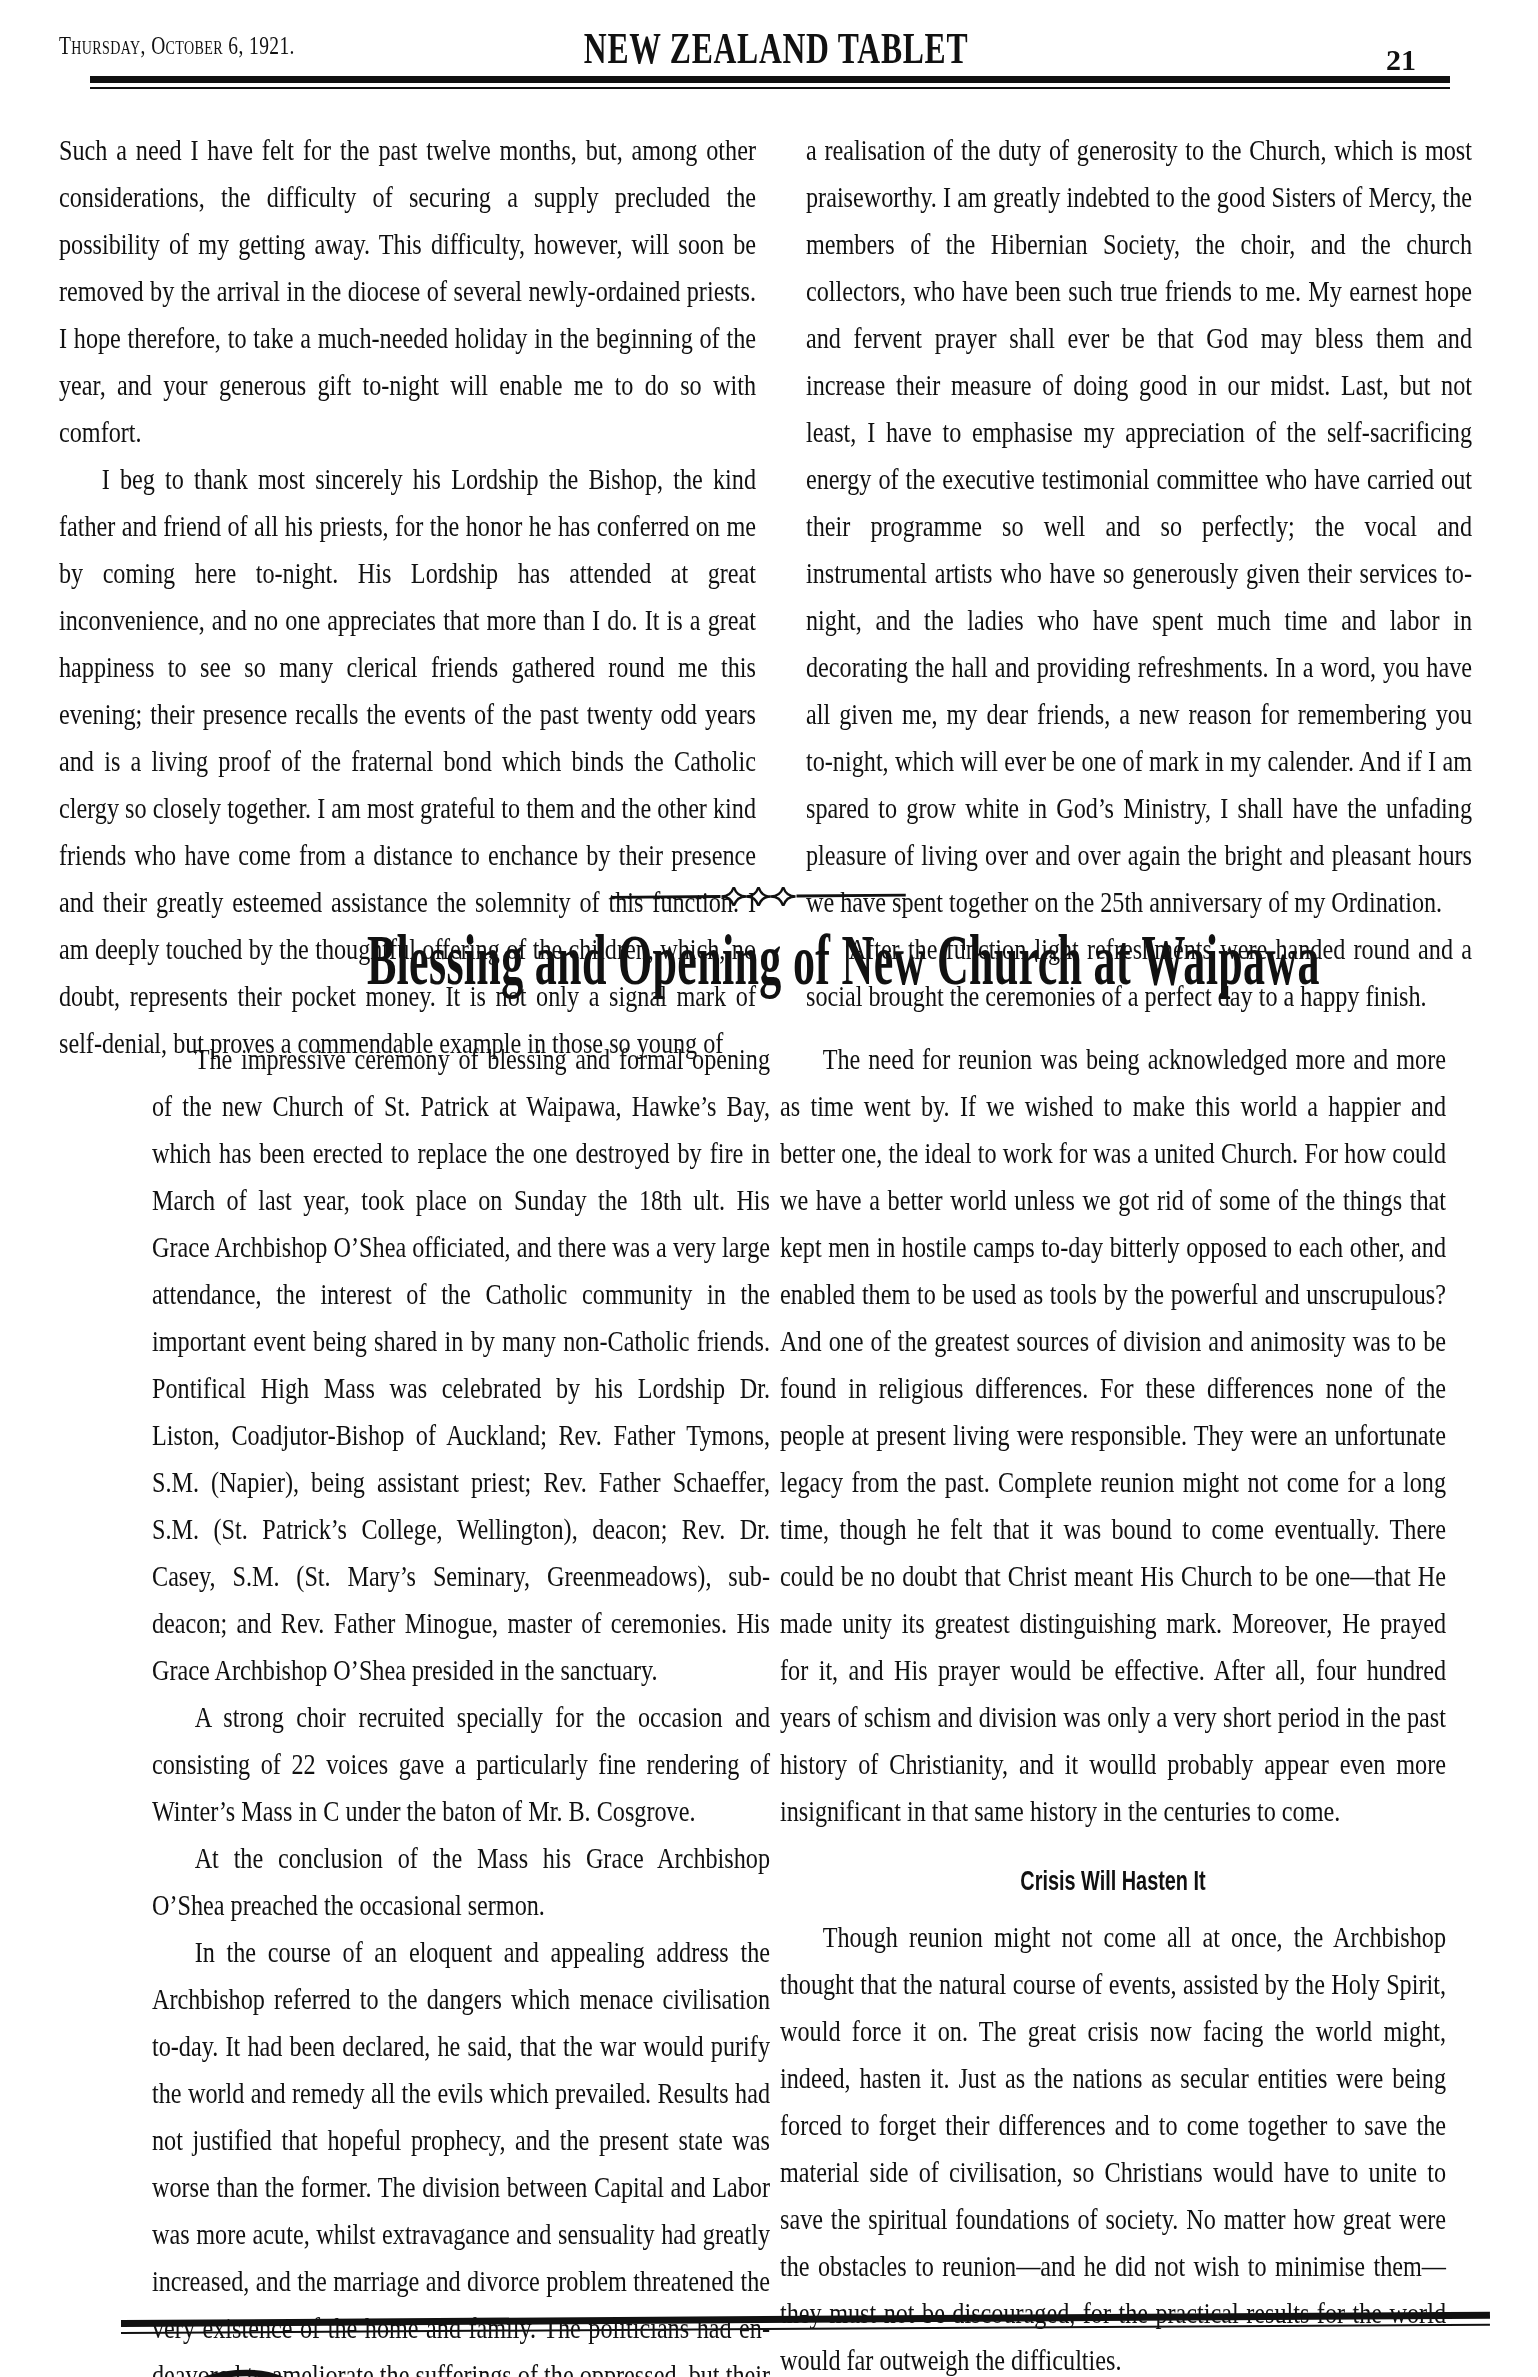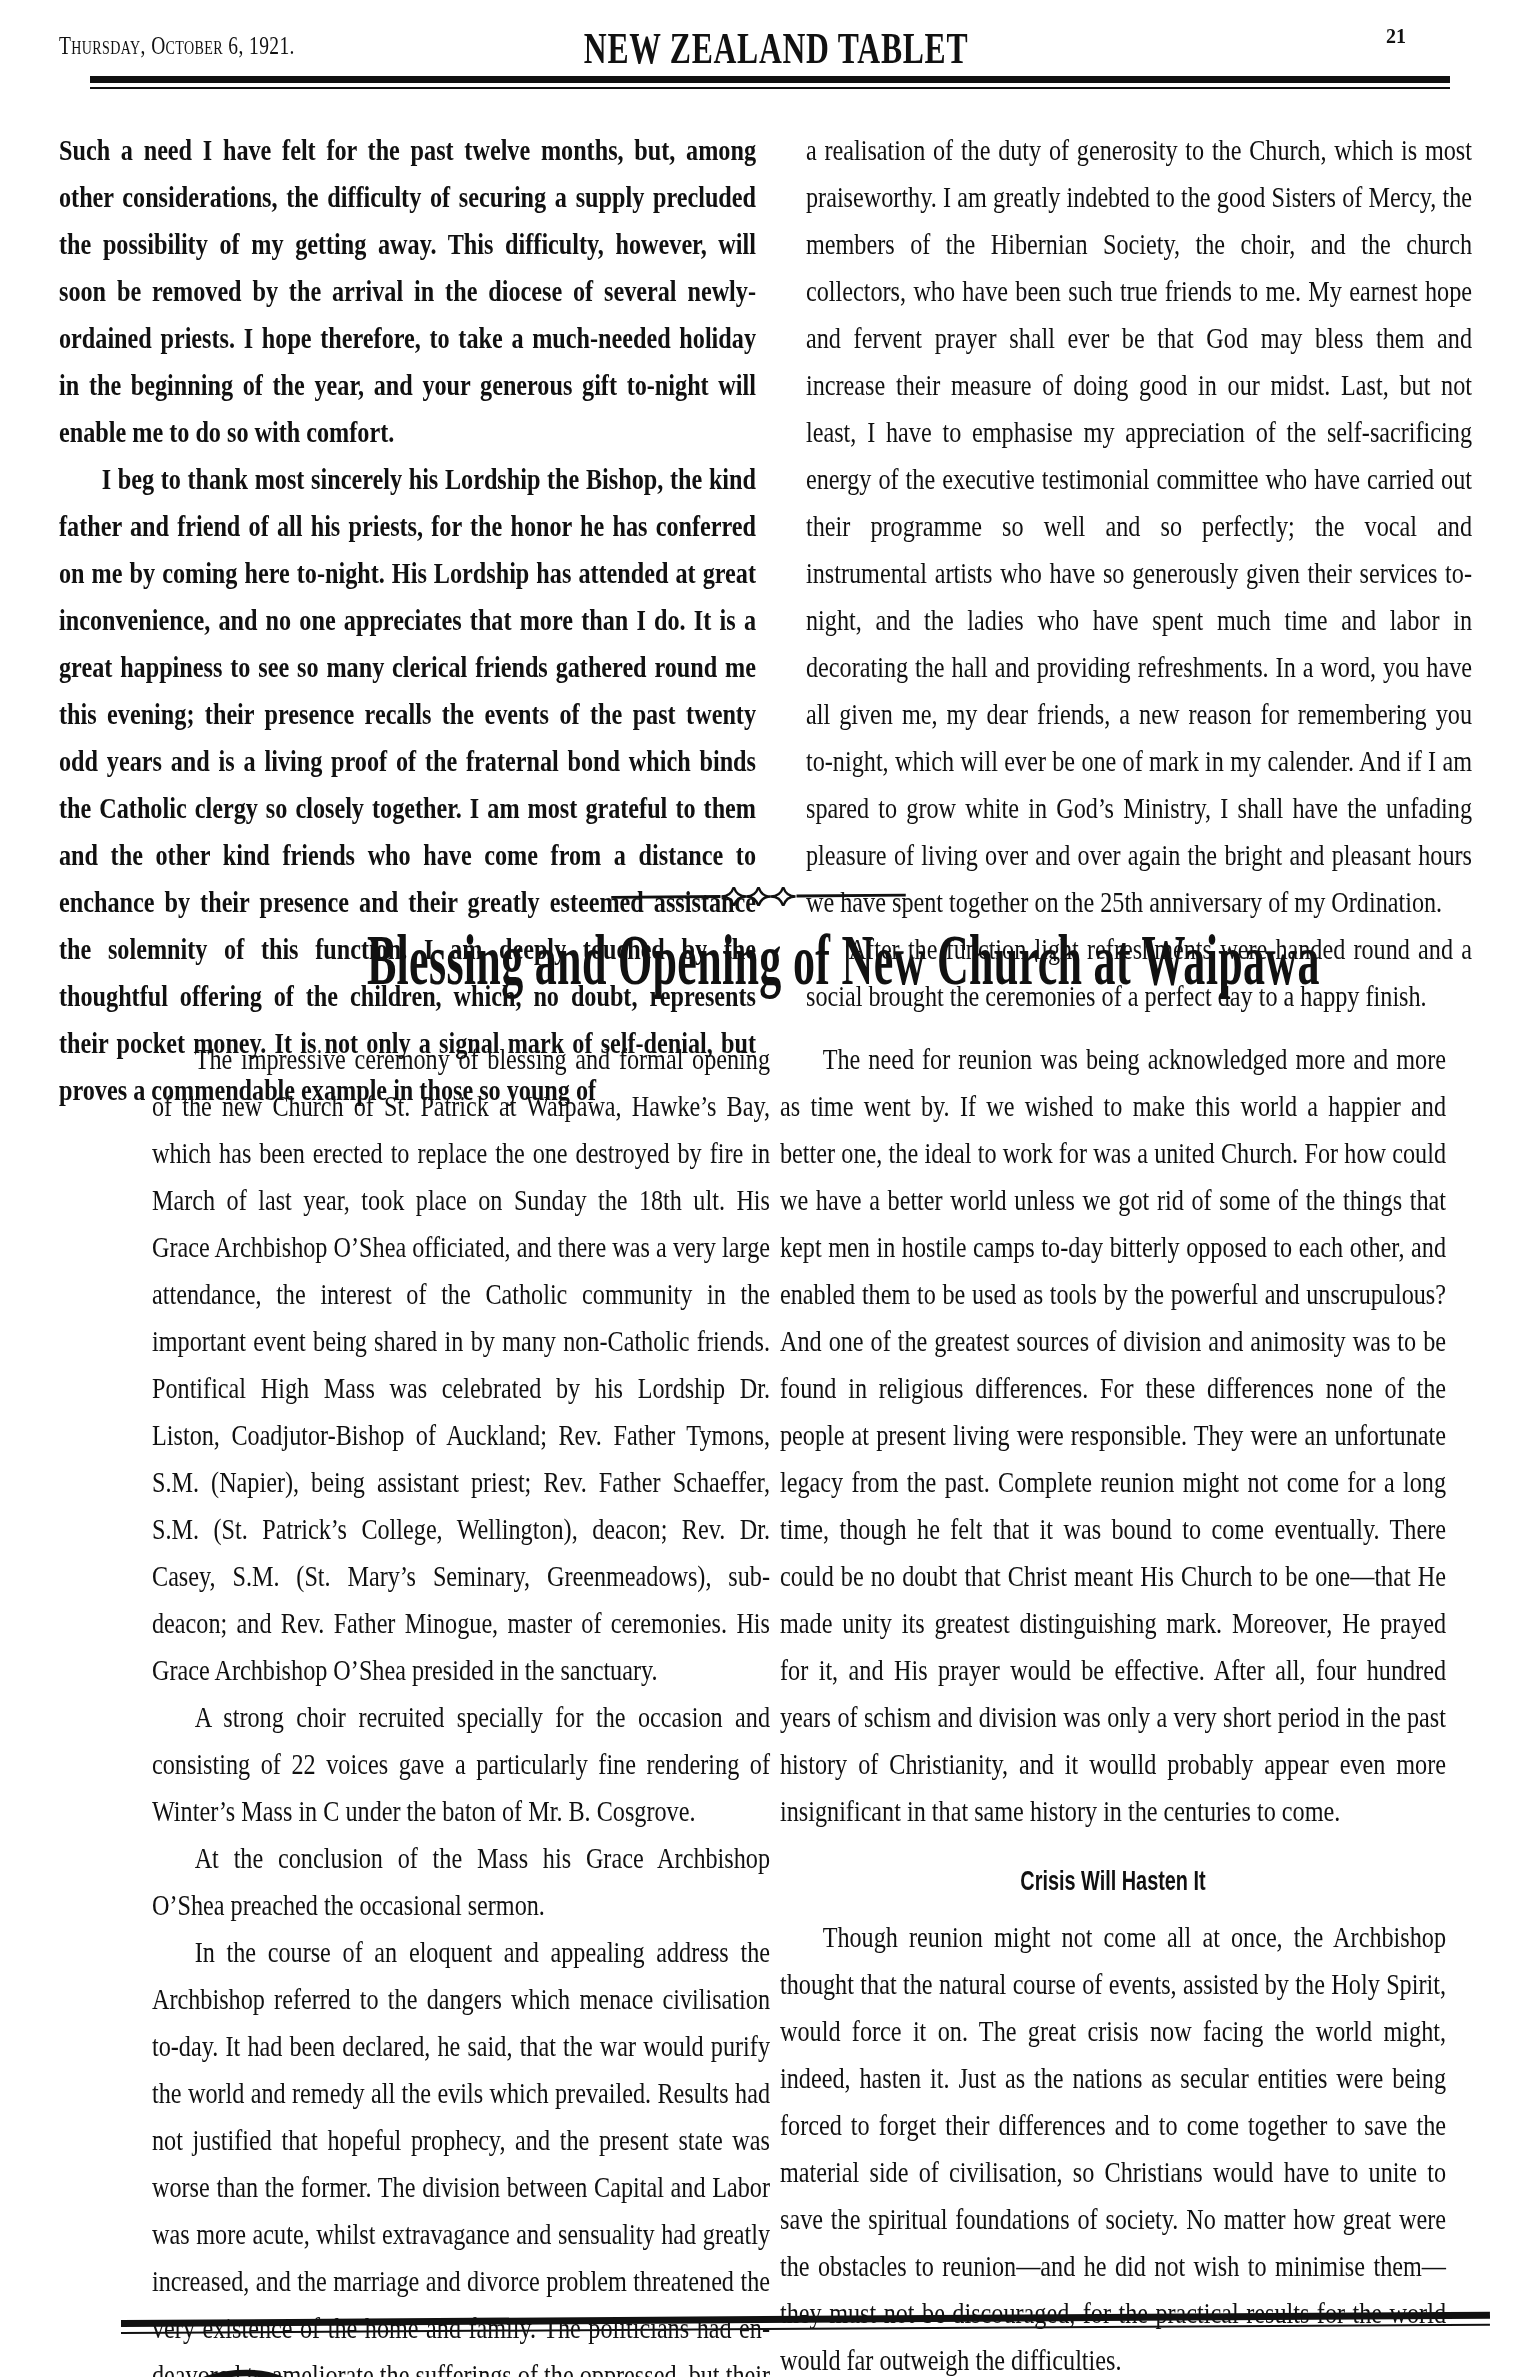--- a/index.html
+++ b/index.html
@@ -5,31 +5,31 @@
   html, body { margin: 0; padding: 0; background: #ffffff; }
   body {
     width: 1538px; height: 2650px; position: relative; overflow: hidden;
     font-family: "Liberation Serif", "DejaVu Serif", serif; color: #111111;
   }
   .abs { position: absolute; }
 
   
   .hdr-date { left: 59px; top: 32px; font-size: 25px; font-variant: small-caps; letter-spacing: 0.5px; transform: scaleX(0.78); transform-origin: left center; white-space: nowrap; }
   .hdr-title { left: 514px; top: 23px; width: 499px; text-align: center; font-size: 44px; font-weight: bold; letter-spacing: 1px; transform: scaleX(0.72); transform-origin: center; white-space: nowrap; }
-  .hdr-page { left: 1386px; top: 25px; font-size: 20px; font-weight: bold; }
+  .hdr-page { left: 1386px; top: 43px; font-size: 30px; font-weight: bold; }
   .rule-thick { left: 90px; top: 76px; width: 1360px; height: 6.7px; background: #111; }
   .rule-thin { left: 90px; top: 87px; width: 1360px; height: 2.4px; background: #111; }
 
   
   .col { font-size: 29.5px; line-height: 47px; text-align: justify; hyphens: manual; }
   .col p { margin: 0; text-indent: 0; }
   .col p.ind { text-indent: 52px; }
   .col-inner { transform: scaleX(0.82); transform-origin: left top; width: 121.9512%; }
 
-  .upper-left { left: 59px; top: 127px; width: 697px; font-weight: bold; }
+  .upper-left { left: 59px; top: 127px; width: 697px; }
   .upper-right { left: 806px; top: 127px; width: 666px; }
 
   
   .ornament { left: 611px; top: 887px; width: 295px; height: 19px; }
 
   
   .headline { left: 114px; top: 920px; width: 1331px; text-align: center; font-size: 71px; font-weight: bold; white-space: nowrap; transform: scaleX(0.62); transform-origin: center; letter-spacing: 0.5px; }
 
   .lower-left { left: 152px; top: 1036px; width: 618px; }
   .lower-right { left: 780px; top: 1036px; width: 666px; }

